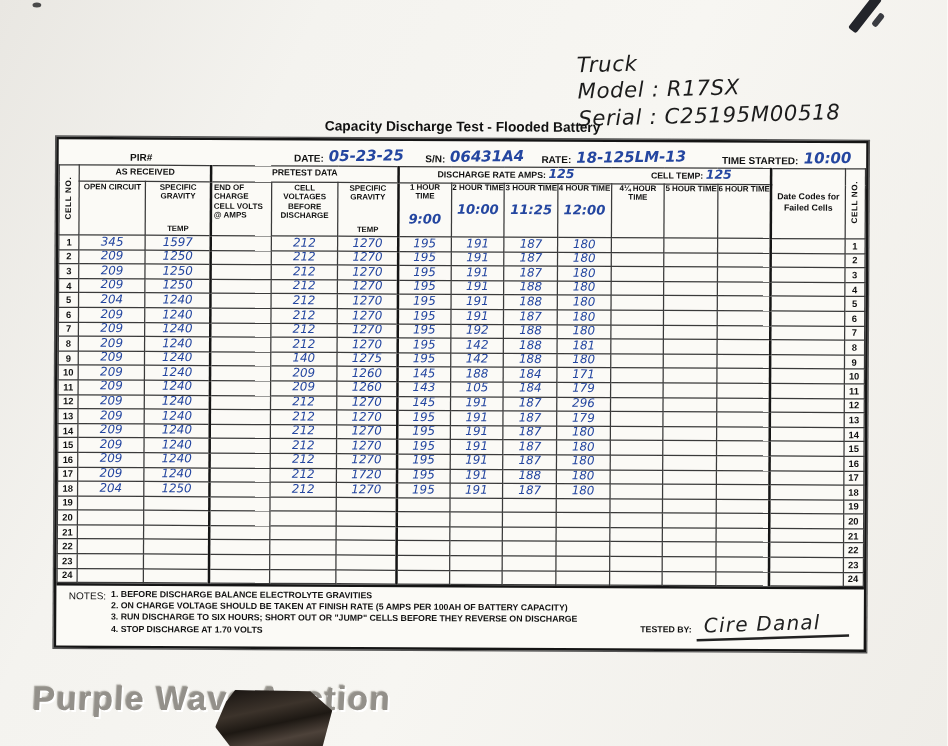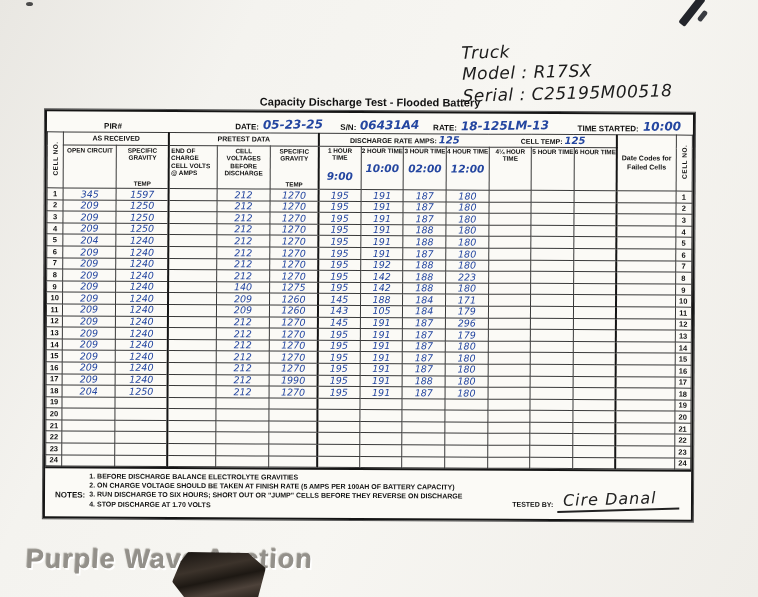--- a/index.html
+++ b/index.html
@@ -36,21 +36,21 @@
   .vwrap span{writing-mode:vertical-rl;transform:rotate(180deg);font-size:6.5px;font-weight:bold;
     letter-spacing:.5px;}
   .datecodes{font-size:7.5px;}
   tbody td{height:10.6px;font-size:9px;}
   tbody td.hw{font-size:9.5px;line-height:1;}
   td.rownum{font-weight:bold;font-size:7.5px;font-family:"Liberation Sans",sans-serif;
     font-style:normal;color:#111;}
   .bl{border-left:2px solid #151515 !important;}
   th.bl{border-left:2px solid #151515 !important;}
   .notes{border-top:2px solid #151515;display:flex;padding:3px 6px 8px 10px;}
-  .notes-label{font-size:8px;font-weight:bold;margin-right:4px;margin-top:19px;}
+  .notes-label{font-size:8px;font-weight:normal;margin-right:4px;margin-top:1px;}
   .notes-lines{font-size:7px;font-weight:bold;line-height:1.3;text-align:left;flex:1;}
   .testedby{display:flex;align-items:flex-end;margin-right:6px;}
   .testedby .lbl{font-size:7px;font-weight:bold;margin-right:4px;margin-bottom:3px;}
   .sig{font-family:"DejaVu Sans",sans-serif;font-style:italic;font-size:16px;color:#222;
     border-bottom:2px solid #222;padding:0 22px 1px 6px;transform:rotate(-2deg);
     letter-spacing:1px;white-space:nowrap;}
   .watermark{position:absolute;left:26px;top:544px;font-size:27px;font-weight:bold;
     color:#93908a;letter-spacing:1px;transform:skewX(-3deg);
     text-shadow:1.5px 1.5px 0 #ffffff,-1px -1px 1px rgba(60,55,45,.45);}
   .clip{position:absolute;left:172px;top:551px;width:94px;height:50px;
@@ -164,21 +164,21 @@
           <th class="hourth bl">
                 <div>1 HOUR TIME</div>
                 <div class="hw hwtime">9:00</div>
               </th>
               <th class="hourth">
                 <div>2 HOUR TIME</div>
                 <div class="hw hwtime">10:00</div>
               </th>
               <th class="hourth">
                 <div>3 HOUR TIME</div>
-                <div class="hw hwtime">02:00</div>
+                <div class="hw hwtime">11:25</div>
               </th>
               <th class="hourth">
                 <div>4 HOUR TIME</div>
                 <div class="hw hwtime">12:00</div>
               </th>
               <th class="hourth">
                 <div>4¼ HOUR TIME</div>
                 <div class="hw hwtime"></div>
               </th>
               <th class="hourth">
@@ -314,21 +314,21 @@
             <tr>
               <td class="rownum">8</td>
               <td class="hw">209</td>
               <td class="hw">1240</td>
               <td class="hw bl"></td>
               <td class="hw">212</td>
               <td class="hw">1270</td>
               <td class="hw bl">195</td>
               <td class="hw">142</td>
               <td class="hw">188</td>
-              <td class="hw">223</td>
+              <td class="hw">181</td>
               <td class="hw"></td>
               <td class="hw"></td>
               <td class="hw"></td>
               <td class="hw bl"></td>
               <td class="rownum">8</td>
             </tr>
             <tr>
               <td class="rownum">9</td>
               <td class="hw">209</td>
               <td class="hw">1240</td>
@@ -463,21 +463,21 @@
               <td class="hw"></td>
               <td class="hw bl"></td>
               <td class="rownum">16</td>
             </tr>
             <tr>
               <td class="rownum">17</td>
               <td class="hw">209</td>
               <td class="hw">1240</td>
               <td class="hw bl"></td>
               <td class="hw">212</td>
-              <td class="hw">1990</td>
+              <td class="hw">1720</td>
               <td class="hw bl">195</td>
               <td class="hw">191</td>
               <td class="hw">188</td>
               <td class="hw">180</td>
               <td class="hw"></td>
               <td class="hw"></td>
               <td class="hw"></td>
               <td class="hw bl"></td>
               <td class="rownum">17</td>
             </tr>

